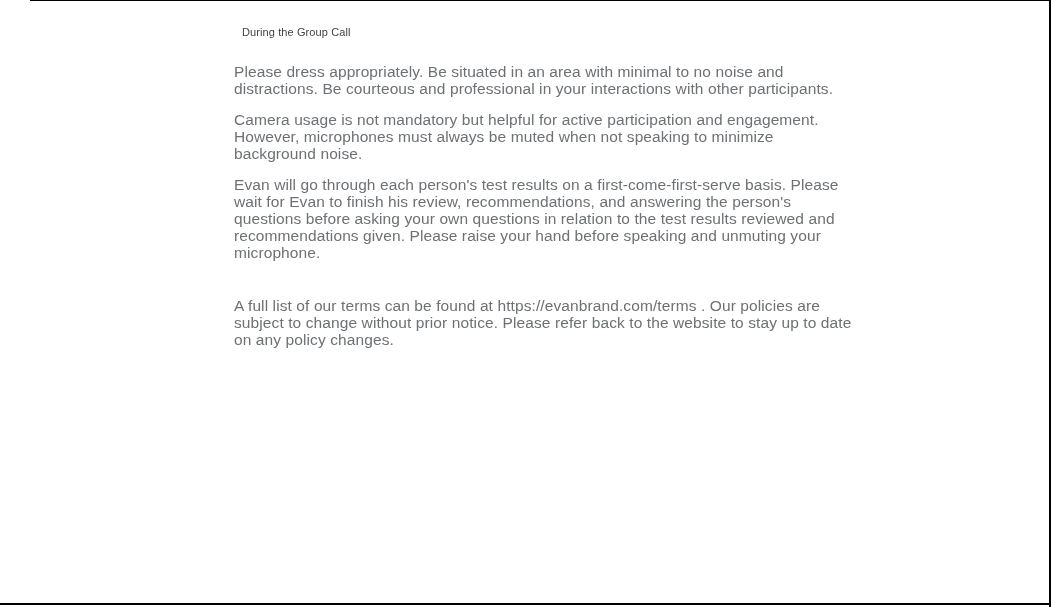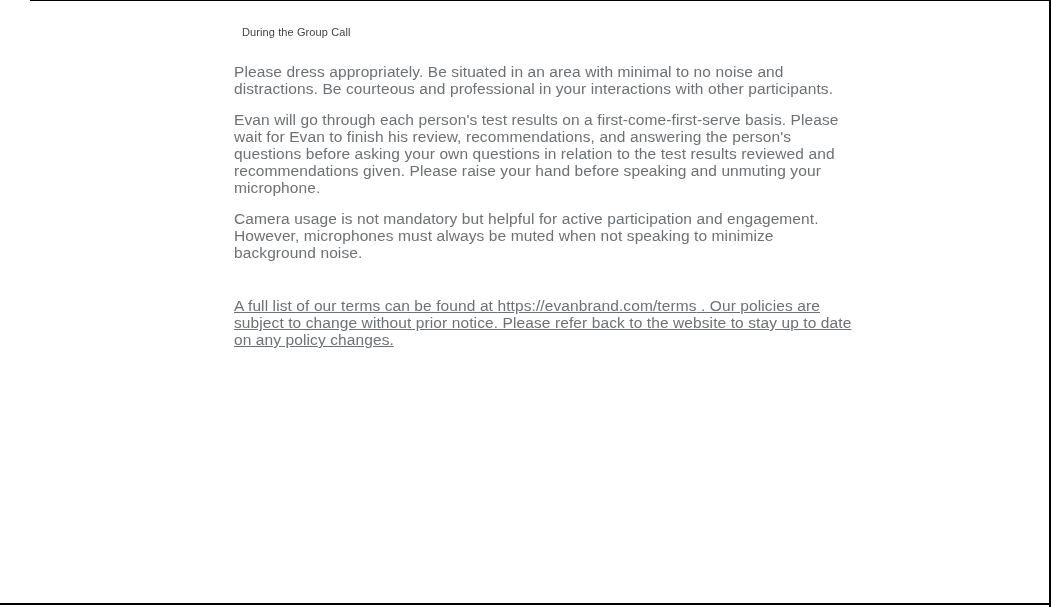--- a/index.html
+++ b/index.html
@@ -48,38 +48,38 @@
     color: var(--heading, #404347);
   }
   p.para {
     margin: 0 0 14px 0;
     font-size: 15.5px;
     line-height: 17px;
     letter-spacing: 0.1px;
     color: var(--body, #6d7174);
   }
   p.para.extra-gap-small { margin-top: 13px; }
-  p.para.extra-gap-large { margin-top: 36px; text-decoration: underline; }
+  p.para.extra-gap-large { margin-top: 36px; }
   .terms-url {
     color: var(--body, #6d7174);
     text-decoration: none;
     cursor: pointer;
   }
 </style>
 </head>
 <body>
 
 <div class="frame-top"></div>
 <div class="frame-right"></div>
 <div class="frame-bottom"></div>
 
 <div class="content">
   <h1 class="heading">During the Group Call</h1>
 
   <p class="para">Please dress appropriately. Be situated in an area with minimal to no noise and distractions. Be courteous and professional in your interactions with other participants.</p>
 
+  <p class="para">Camera usage is not mandatory but helpful for active participation and engagement. However, microphones must always be muted when not speaking to minimize background noise.</p>
+
   <p class="para extra-gap-small">Evan will go through each person's test results on a first-come-first-serve basis. Please wait for Evan to finish his review, recommendations, and answering the person's questions before asking your own questions in relation to the test results reviewed and recommendations given. Please raise your hand before speaking and unmuting your microphone.</p>
-
-  <p class="para">Camera usage is not mandatory but helpful for active participation and engagement. However, microphones must always be muted when not speaking to minimize background noise.</p>
 
 
   <p class="para extra-gap-large"><span>A full list of our terms can be found at </span><span class="terms-url">https://evanbrand.com/terms</span><span> . Our policies are subject to change without prior notice. Please refer back to the website to stay up to date on any policy changes.</span></p>
 </div>
 
 </body></html>

